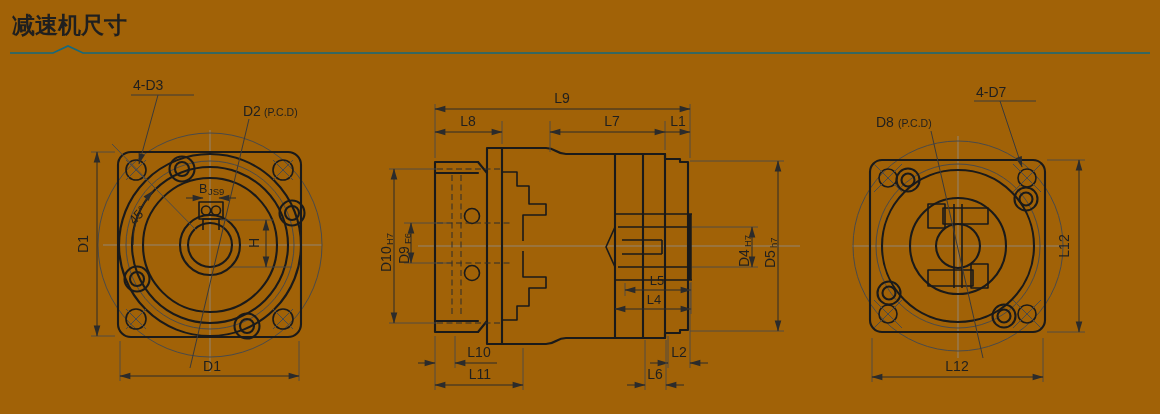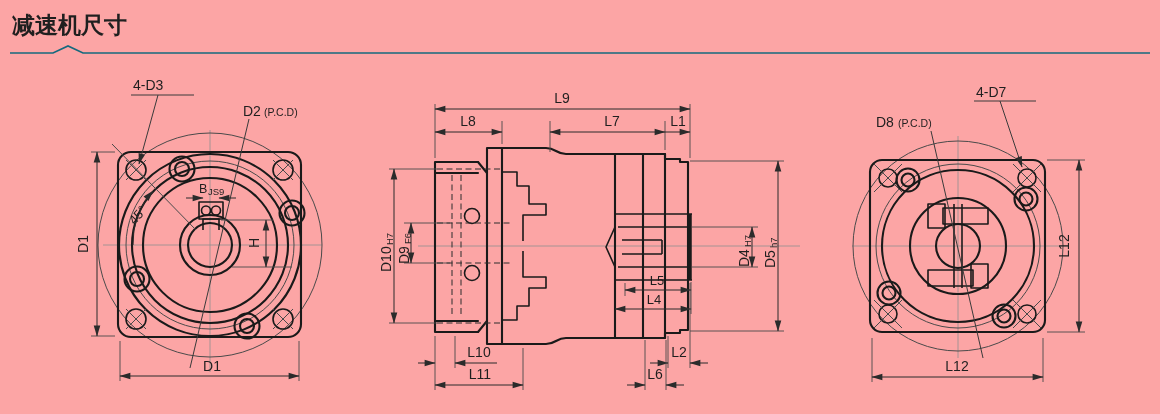--- a/index.html
+++ b/index.html
@@ -1,16 +1,16 @@
 <!DOCTYPE html>
 <html><head>
 <meta charset="utf-8">
 <style>
   html,body{margin:0;padding:0;background:#ffffff;}
-  .stage{position:relative;width:1160px;height:414px;background:#fca5a5;overflow:hidden;}
+  .stage{position:relative;width:1160px;height:414px;background:#a16207;overflow:hidden;}
   svg text{font-family:"Liberation Sans","DejaVu Sans",sans-serif;fill:#1f1f1f;}
   .title{font-size:23px;font-weight:bold;}
   .t14{font-size:14px;}
   .t13{font-size:13px;}
   .t12{font-size:12.5px;}
   .t10{font-size:9.5px;}
   .t11{font-size:10.5px;}
   .o2{stroke:#1a1a1a;stroke-width:2.1;fill:none;stroke-linejoin:round;stroke-linecap:round;}
   .o15{stroke:#1a1a1a;stroke-width:1.6;fill:none;stroke-linejoin:round;}
   .o1{stroke:#4a4a4a;stroke-width:1;fill:none;}

